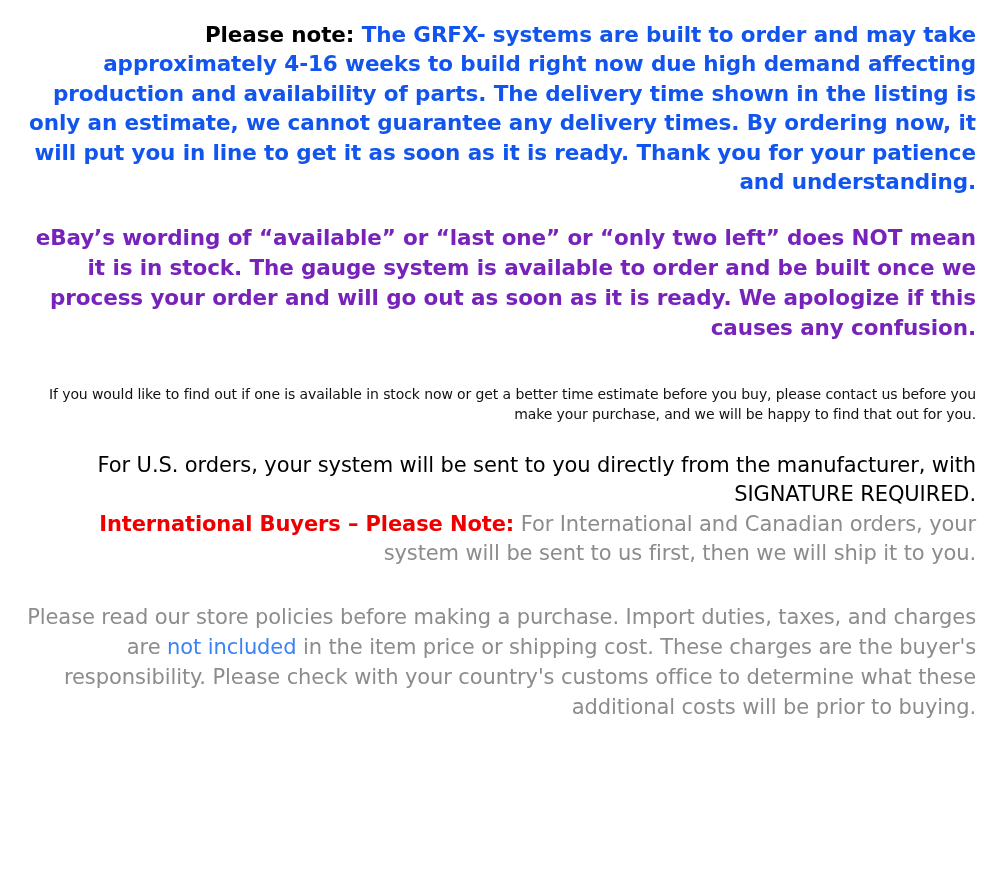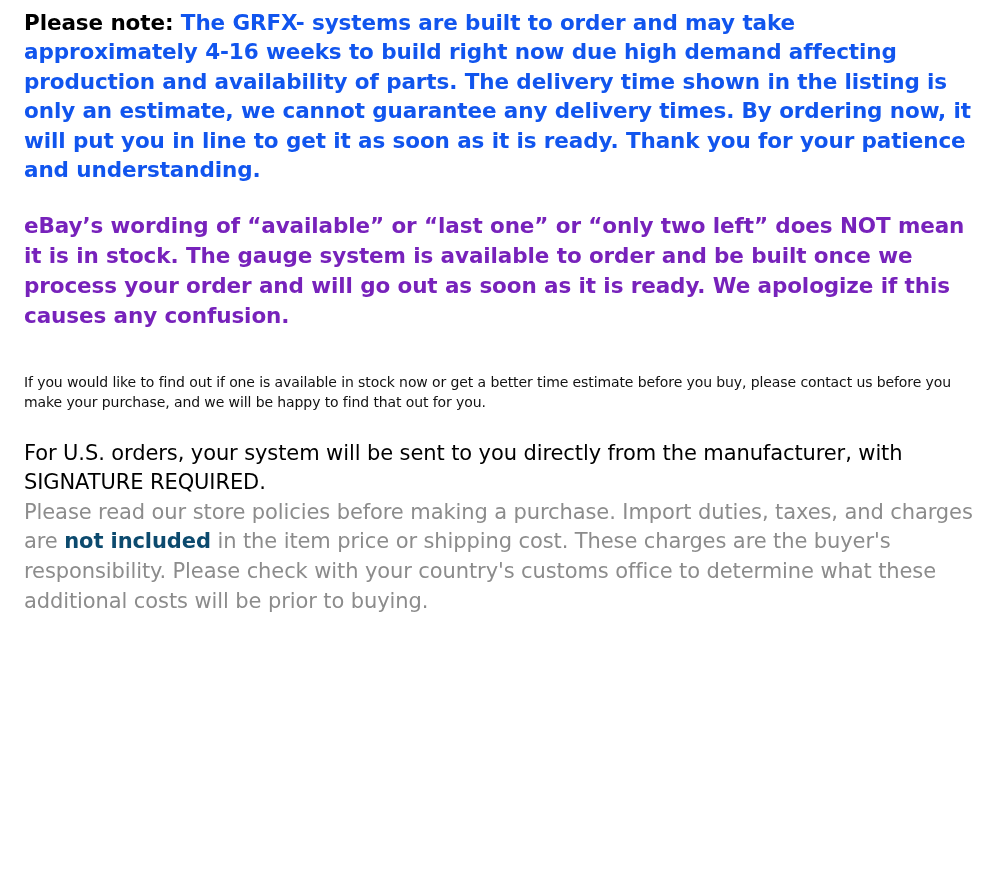--- a/index.html
+++ b/index.html
@@ -8,23 +8,24 @@
     background: #ffffff;
   }
   body {
     width: 1000px;
     height: 875px;
     font-family: "DejaVu Sans", sans-serif;
     color: #000000;
     overflow: hidden;
   }
   .page {
-    padding: 8px 24px 0 24px;
+    padding: 20px 24px 0 24px;
     box-sizing: border-box;
     width: 1000px;
+    text-align: right;
   }
   p {
     margin: 0;
   }
 
   
   .block-note {
     font-size: 21.5px;
     font-weight: bold;
     line-height: 1.37;
@@ -85,38 +86,42 @@
 
   
   .block-policy {
     font-size: 21px;
     line-height: 1.42;
     color: #8c8c8c;
     font-weight: normal;
     letter-spacing: -0.1px;
   }
   .policy-strong {
-    font-weight: bold;
-    color: #0c4a6e;
+    font-weight: normal;
+    color: #3b82f6;
   }
 </style>
 </head>
 <body>
 
 <div class="page">
 
   <p class="block-note">
     <span class="note-label">Please note:</span>
     <span class="note-body">The GRFX- systems are built to order and may take approximately 4-16 weeks to build right now due high demand affecting production and availability of parts. The delivery time shown in the listing is only an estimate, we cannot guarantee any delivery times. By ordering now, it will put you in line to get it as soon as it is ready. Thank you for your patience and understanding.</span>
   </p>
 
   <p class="block-purple">eBay’s wording of “available” or “last one” or “only two left” does NOT mean it is in stock. The gauge system is available to order and be built once we process your order and will go out as soon as it is ready. We apologize if this causes any confusion.</p>
 
   <p class="block-plain">If you would like to find out if one is available in stock now or get a better time estimate before you buy, please contact us before you make your purchase, and we will be happy to find that out for you.</p>
 
   <p class="block-bold">For U.S. orders, your system will be sent to you directly from the manufacturer, with SIGNATURE REQUIRED.</p>
 
+  <p class="block-intl">
+    <span class="intl-label">International Buyers – Please Note:</span>
+    <span class="intl-body">For International and Canadian orders, your system will be sent to us first, then we will ship it to you.</span>
+  </p>
 
   <p class="block-policy">
     <span>Please read our store policies before making a purchase. Import duties, taxes, and charges are </span><span class="policy-strong">not included</span><span> in the item price or shipping cost. These charges are the buyer's responsibility. Please check with your country's customs office to determine what these additional costs will be prior to buying.</span>
   </p>
 
 </div>
 
 </body></html>

